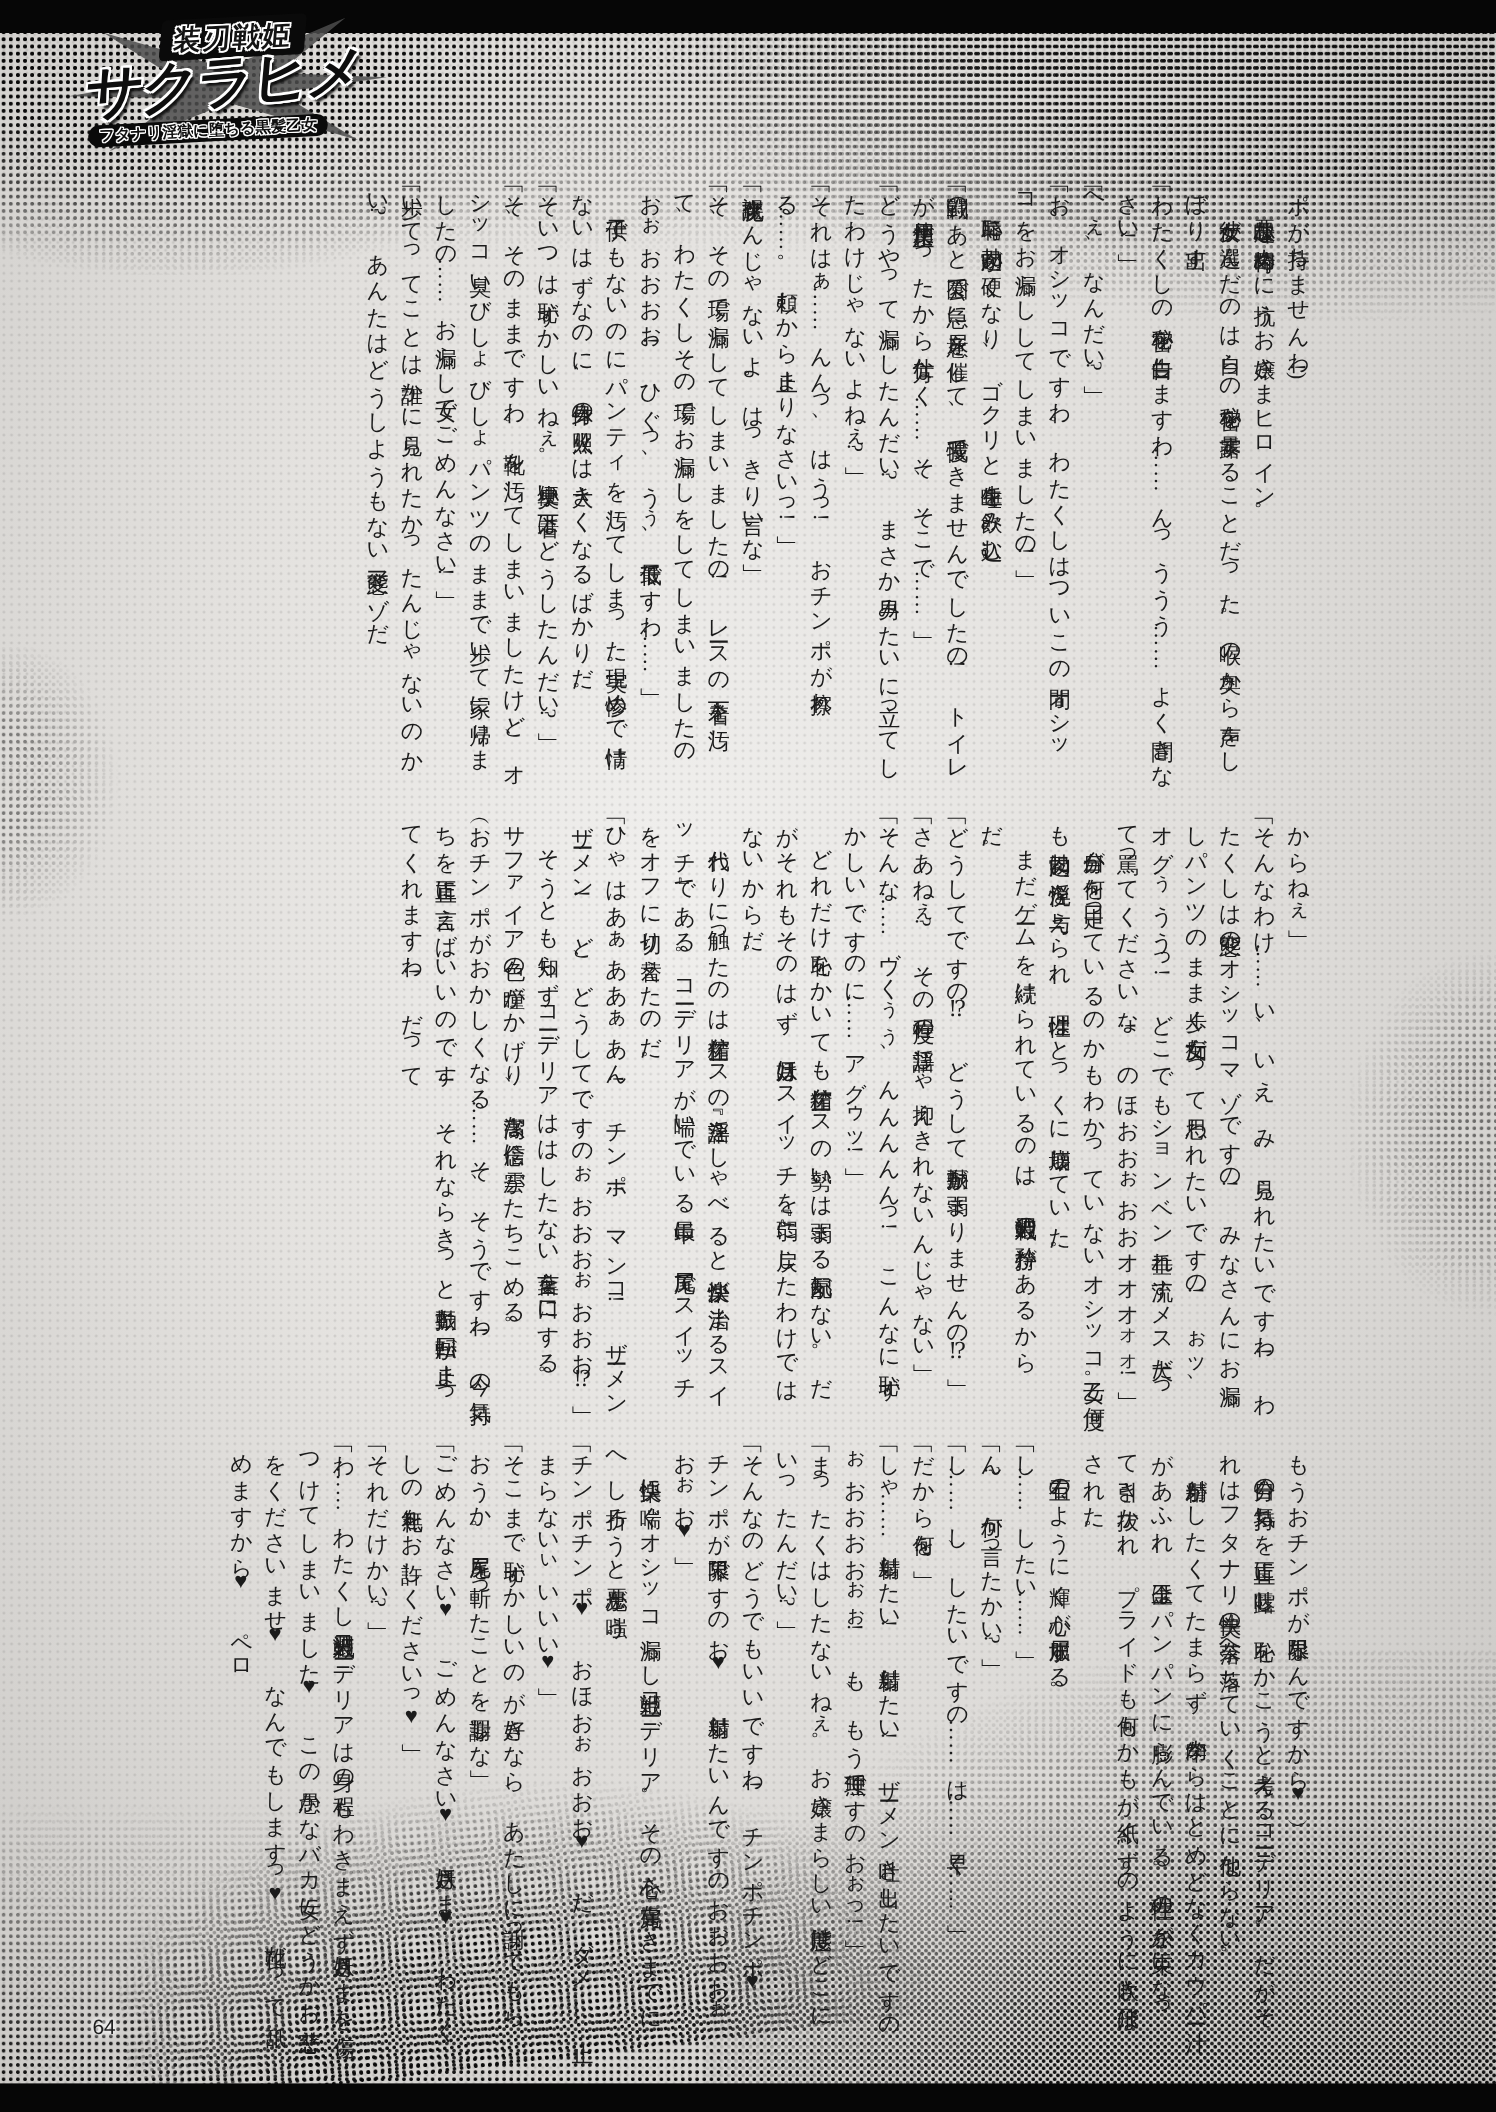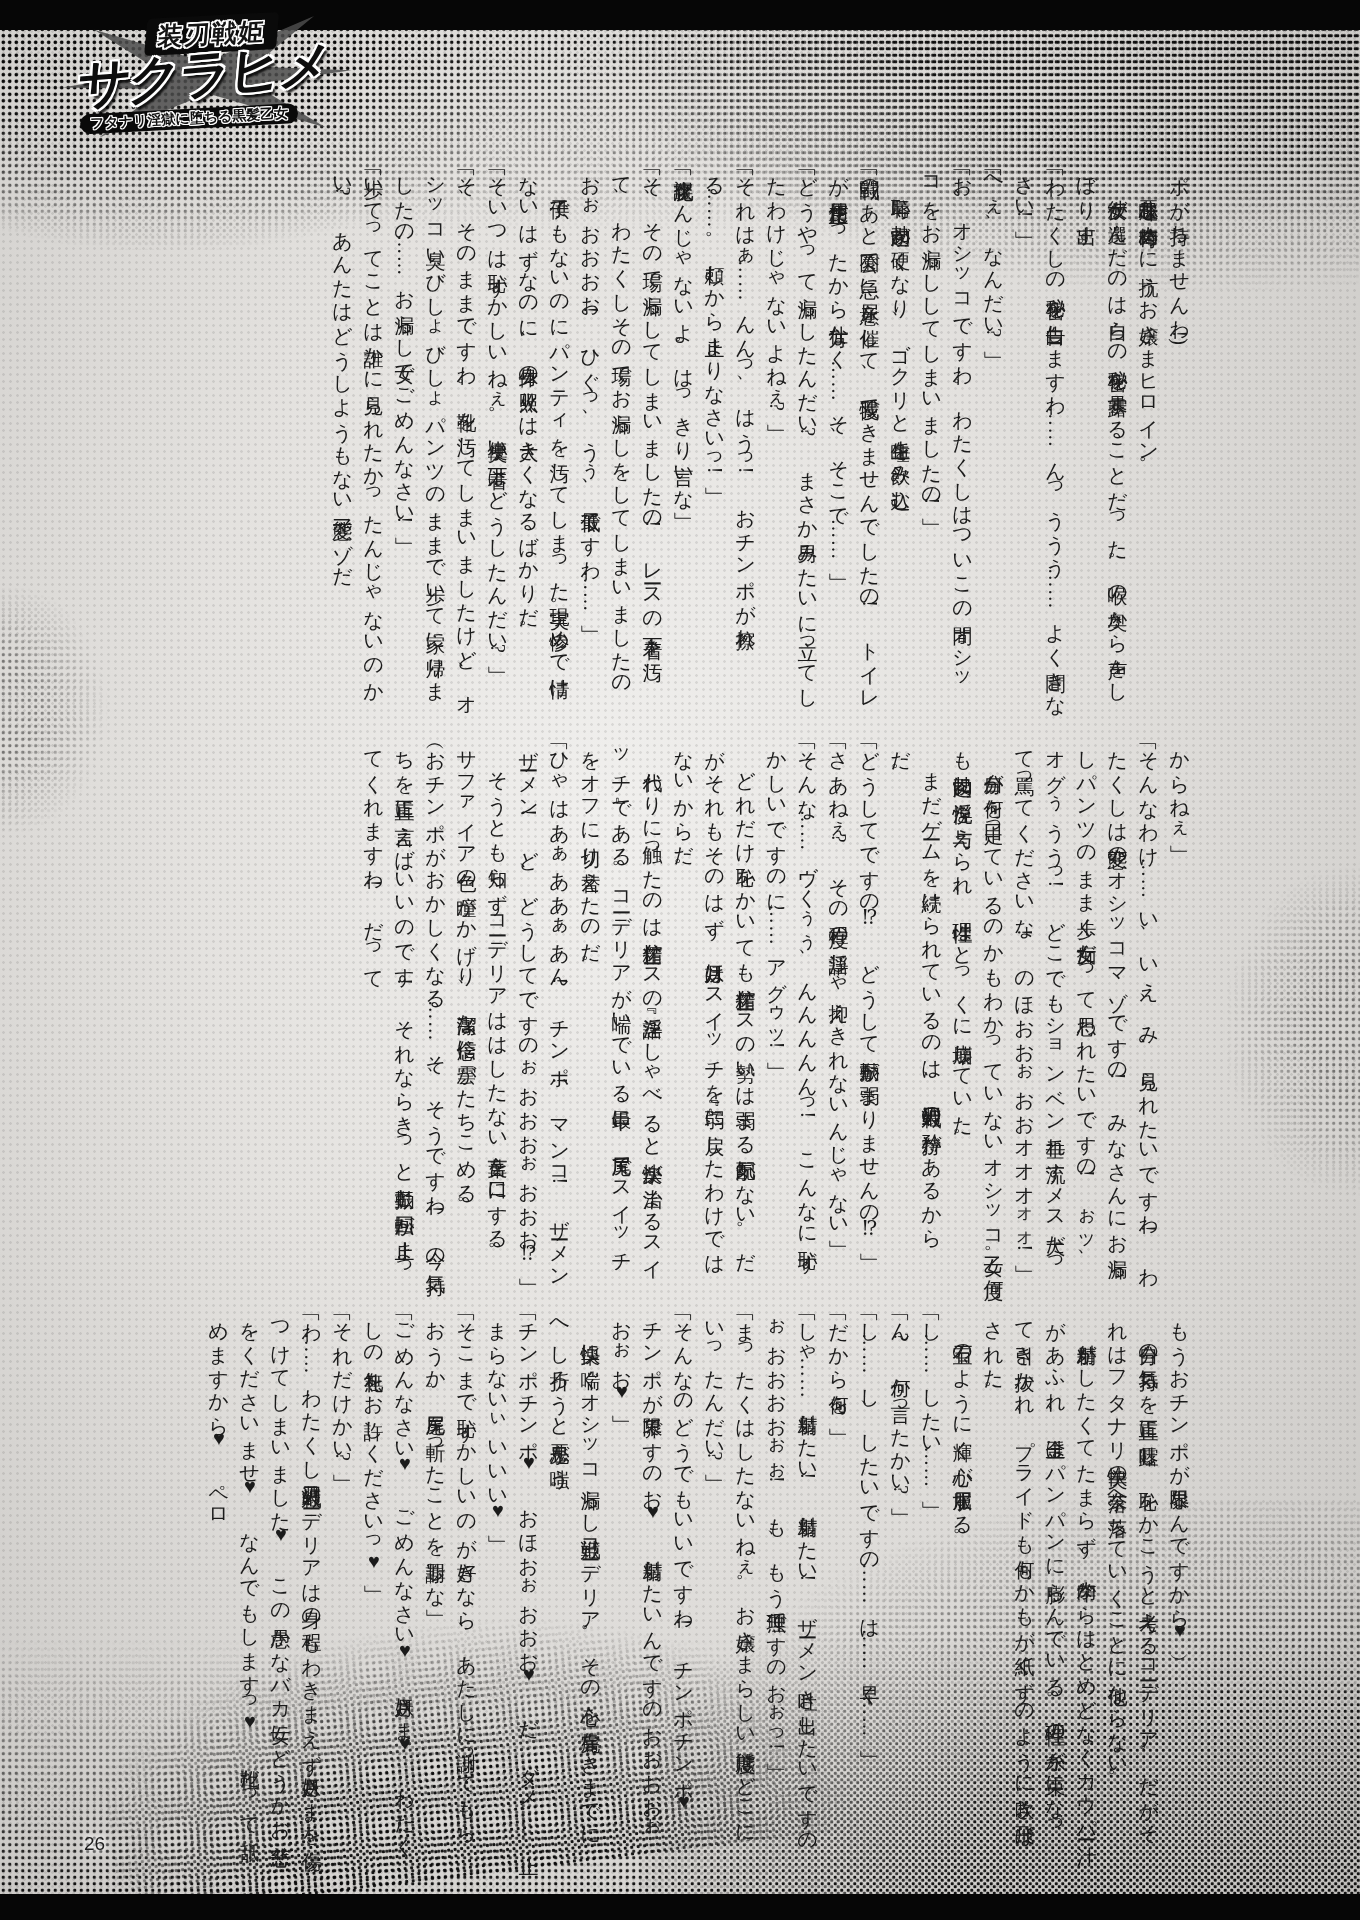--- a/index.html
+++ b/index.html
@@ -150,15 +150,15 @@
       <p>「まったくはしたないねぇ。お嬢さまらしい態度はどこにいったんだい?」</p>
       <p>「そんなのどうでもいいですわ!　チンポチンポ♥　チンポが限界ですのお♥　射精したいんですのおおおおぉおぉお♥」</p>
       <p>　快楽に喘ぐオシッコ漏らし戦姫コーデリア。その心を完膚なきまでにへし折ろうと悪鬼が嗤う。</p>
       <p>「チンポチンポ♥　おほおぉおおお♥　だ、ダメ……止まらないぃいいい♥」</p>
       <p>「そこまで恥ずかしいのが好きなら、あたしに謝ってもらおうか。尻尾を斬ったことを謝罪しな」</p>
       <p>「ごめんなさい♥　ごめんなさい♥　妖月さま♥　わたくしの無礼をお許しくださいっ♥」</p>
       <p>「それだけかい?」</p>
       <p>「わ……わたくし装刃戦姫コーデリアは身の程もわきまえず妖月さまを傷つけてしまいました♥　この愚かなバカ女にどうかお慈悲をくださいませ♥　なんでもしますっ♥　靴だって舐めますから♥　ペロ</p>
     </div>
 
-  <div class="page-number">26</div>
+  <div class="page-number">64</div>
 
 </div>
 
 </body></html>

